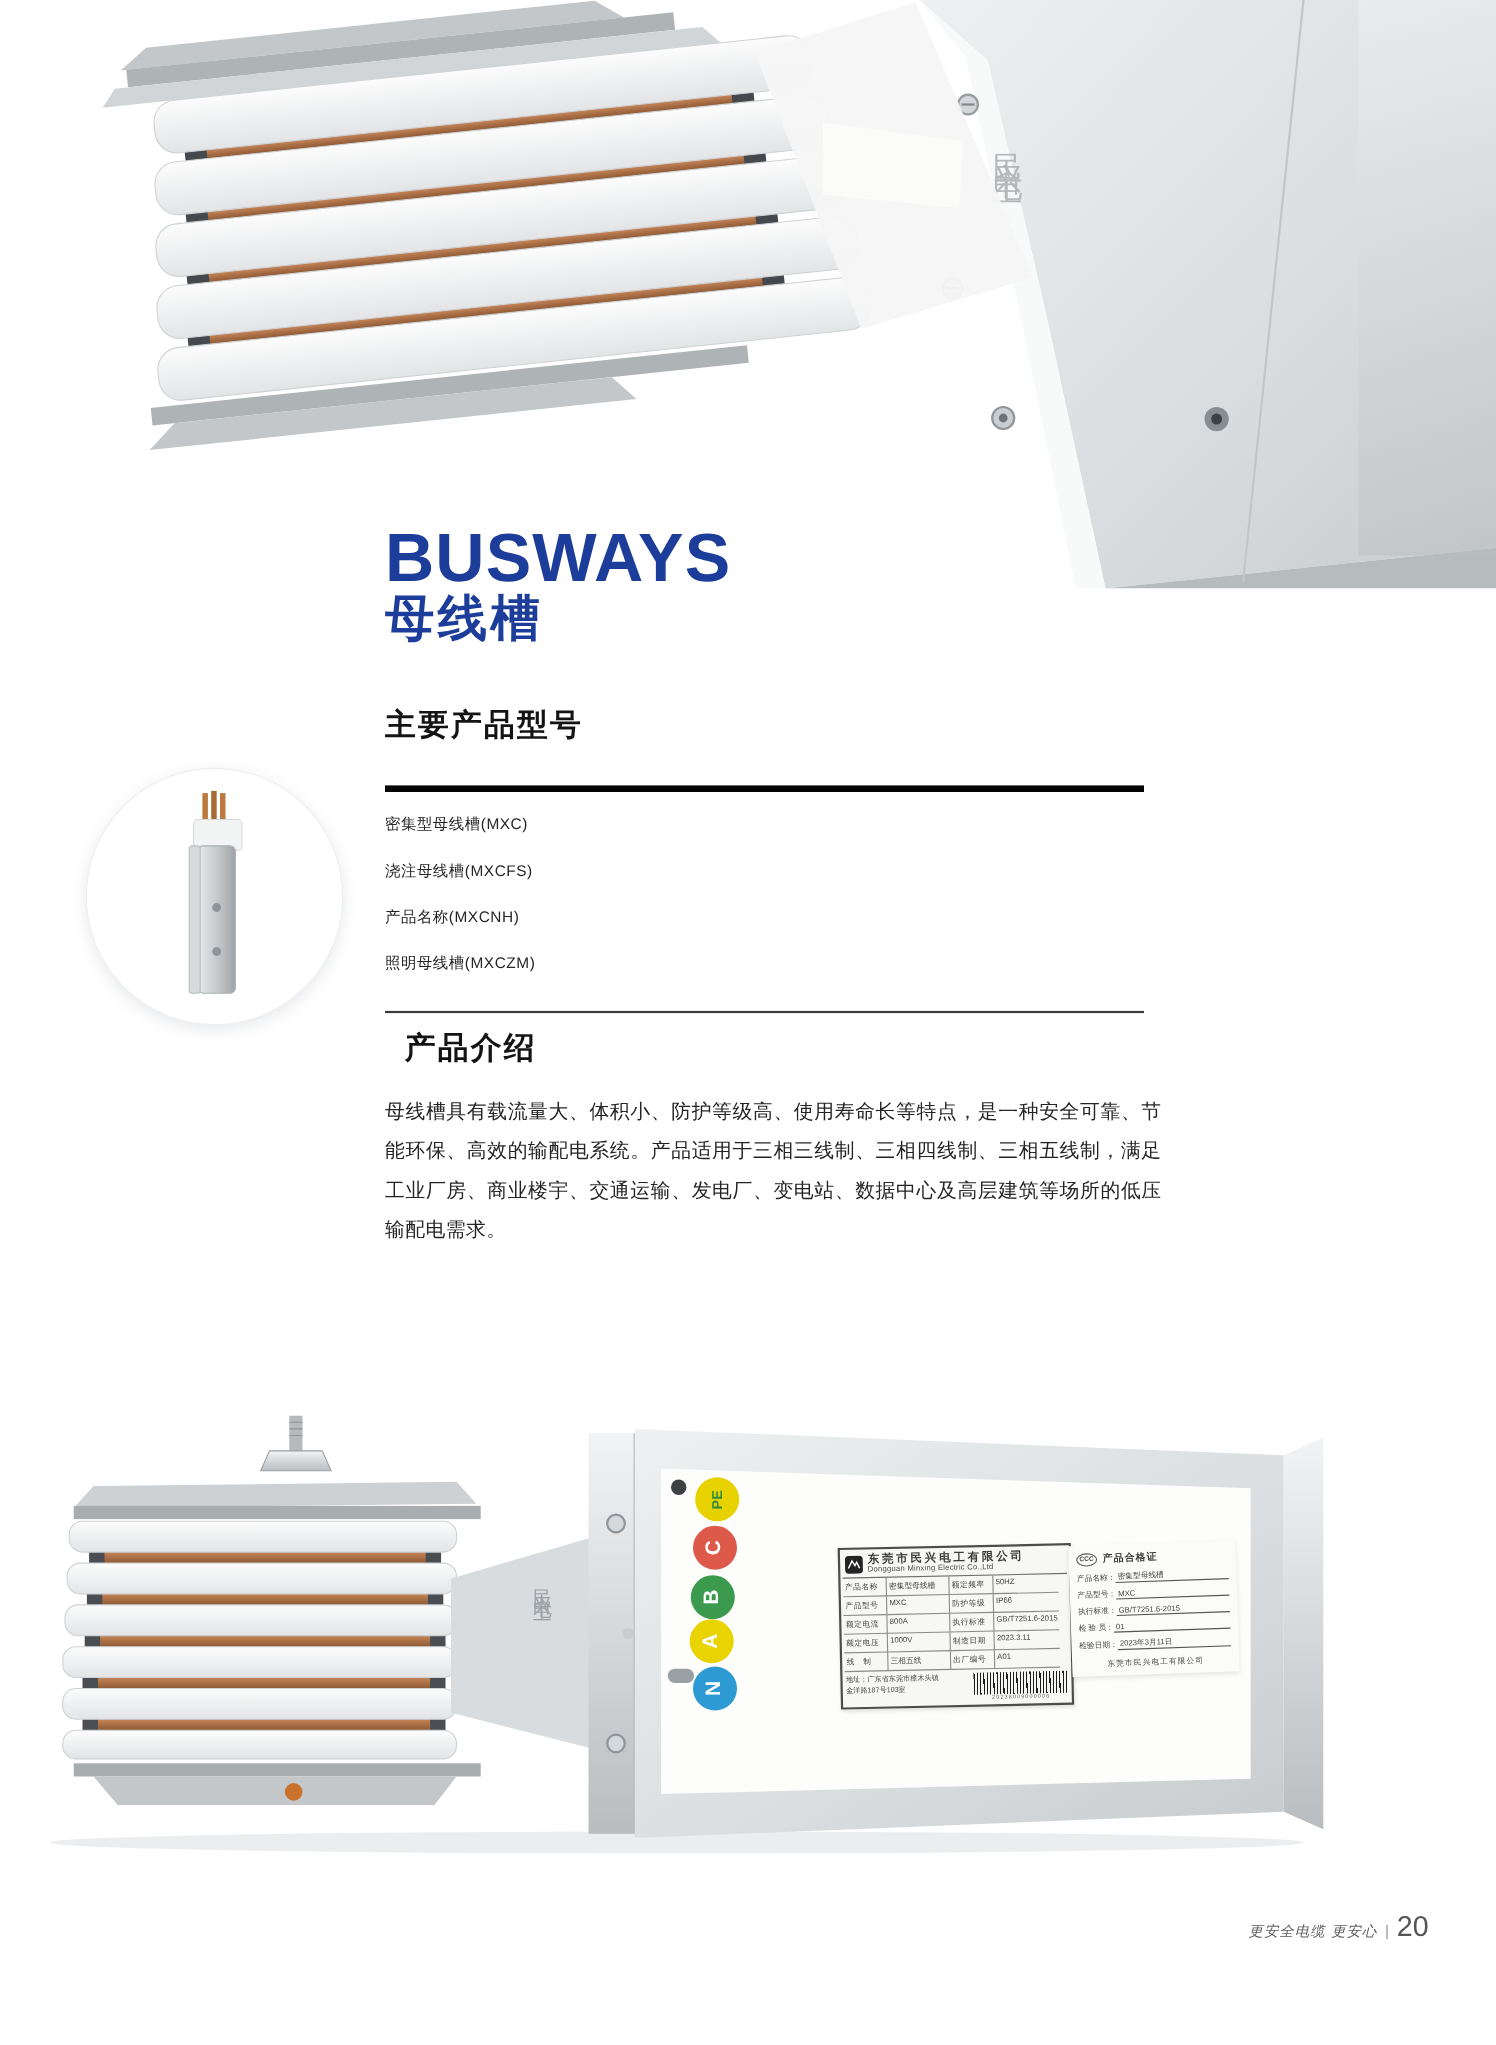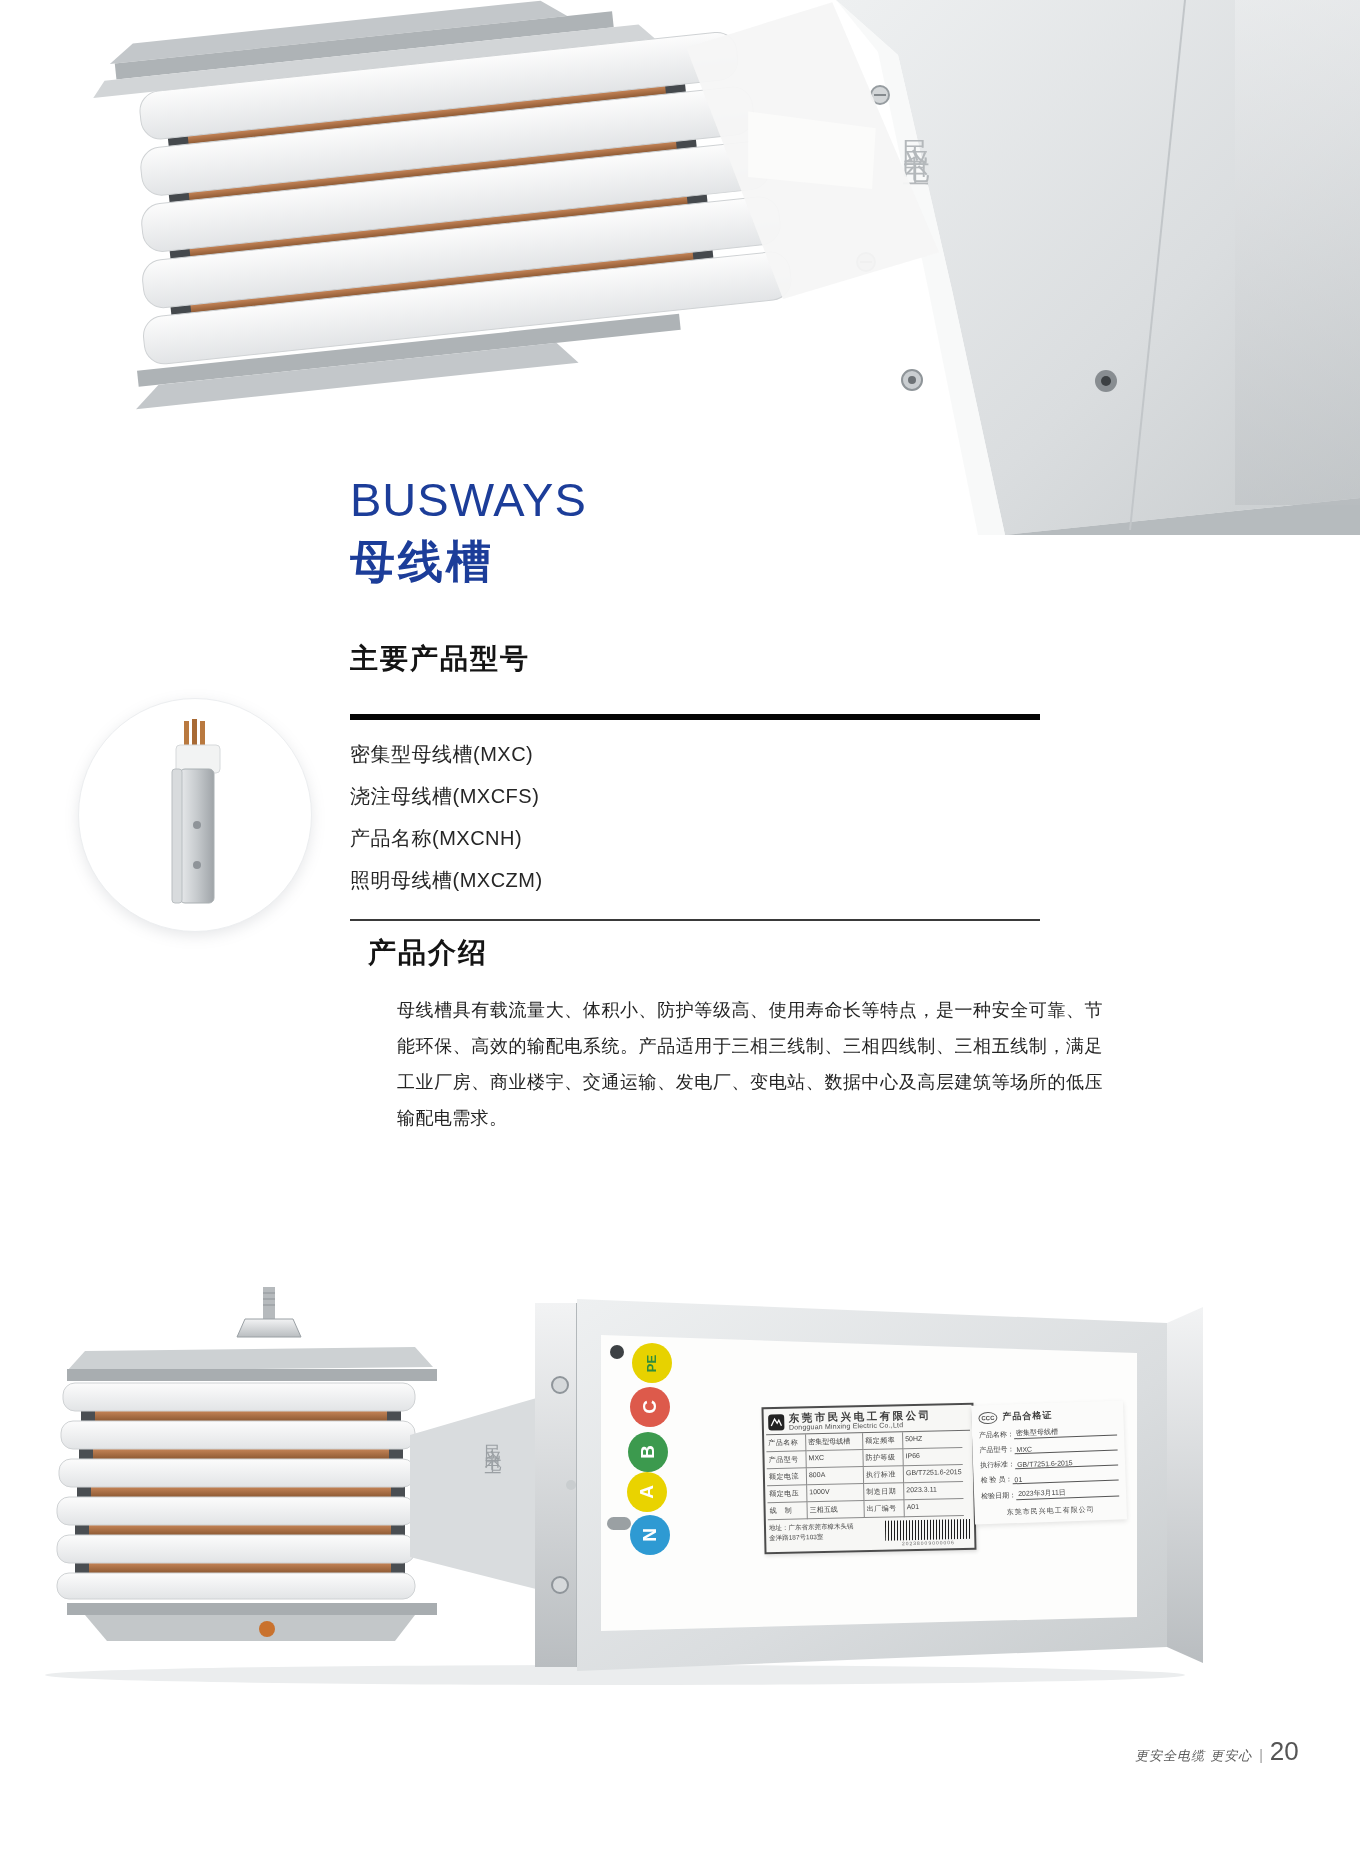--- a/index.html
+++ b/index.html
@@ -1,36 +1,36 @@
 <!DOCTYPE html>
 <html><head>
 <meta charset="utf-8">
 <style>
   html,body{margin:0;padding:0;background:#ffffff;}
   body{font-family:"Liberation Sans",sans-serif;color:#222;}
   .page{position:relative;width:1360px;height:1859px;background:#fff;overflow:hidden;}
   .abs{position:absolute;}
 
   
-  .title-en{left:350px;top:472px;font-size:47px;font-weight:400;color:#1c3d99;letter-spacing:1px;}
+  .title-en{left:350px;top:472px;font-size:62px;font-weight:700;color:#1c3d99;letter-spacing:1px;}
   .title-cn{left:350px;top:532px;font-size:45px;font-weight:800;color:#1c3d99;letter-spacing:3px;}
 
   
   .sec-heading{font-size:28px;font-weight:700;color:#141414;letter-spacing:2px;}
   .h-models{left:350px;top:640px;font-family:Liberation Mono, monospace;}
   .h-intro{left:368px;top:934px;}
   .rule-thick{left:350px;top:714px;width:690px;height:6px;background:#050505;}
   .rule-thin{left:350px;top:919px;width:690px;height:2px;background:#3a3a3a;}
 
   
-  .model-item{left:350px;font-size:20px;color:#262626;letter-spacing:0.5px;}
+  .model-item{left:350px;font-size:14px;color:#262626;letter-spacing:0.5px;}
   .mi-0{top:741px;} .mi-1{top:783px;} .mi-2{top:825px;} .mi-3{top:867px;}
 
   
-  .intro-body{left:350px;top:992px;width:706px;font-size:18px;line-height:36px;color:#242424;text-align:justify;letter-spacing:0.4px;margin-left:47px;}
+  .intro-body{left:350px;top:992px;width:706px;font-size:18px;line-height:36px;color:#242424;text-align:justify;letter-spacing:0.4px;}
 
   
   .thumb-circle{left:78px;top:698px;width:232px;height:232px;border-radius:50%;background:#fff;
     border:1px solid #eceef0;box-shadow:0 4px 14px rgba(120,130,140,0.18);display:flex;align-items:center;justify-content:center;}
 
   
   .top-photo{left:0;top:0;width:1360px;height:535px;}
   .bottom-photo{left:15px;top:1285px;width:1210px;height:400px;}
 
   

